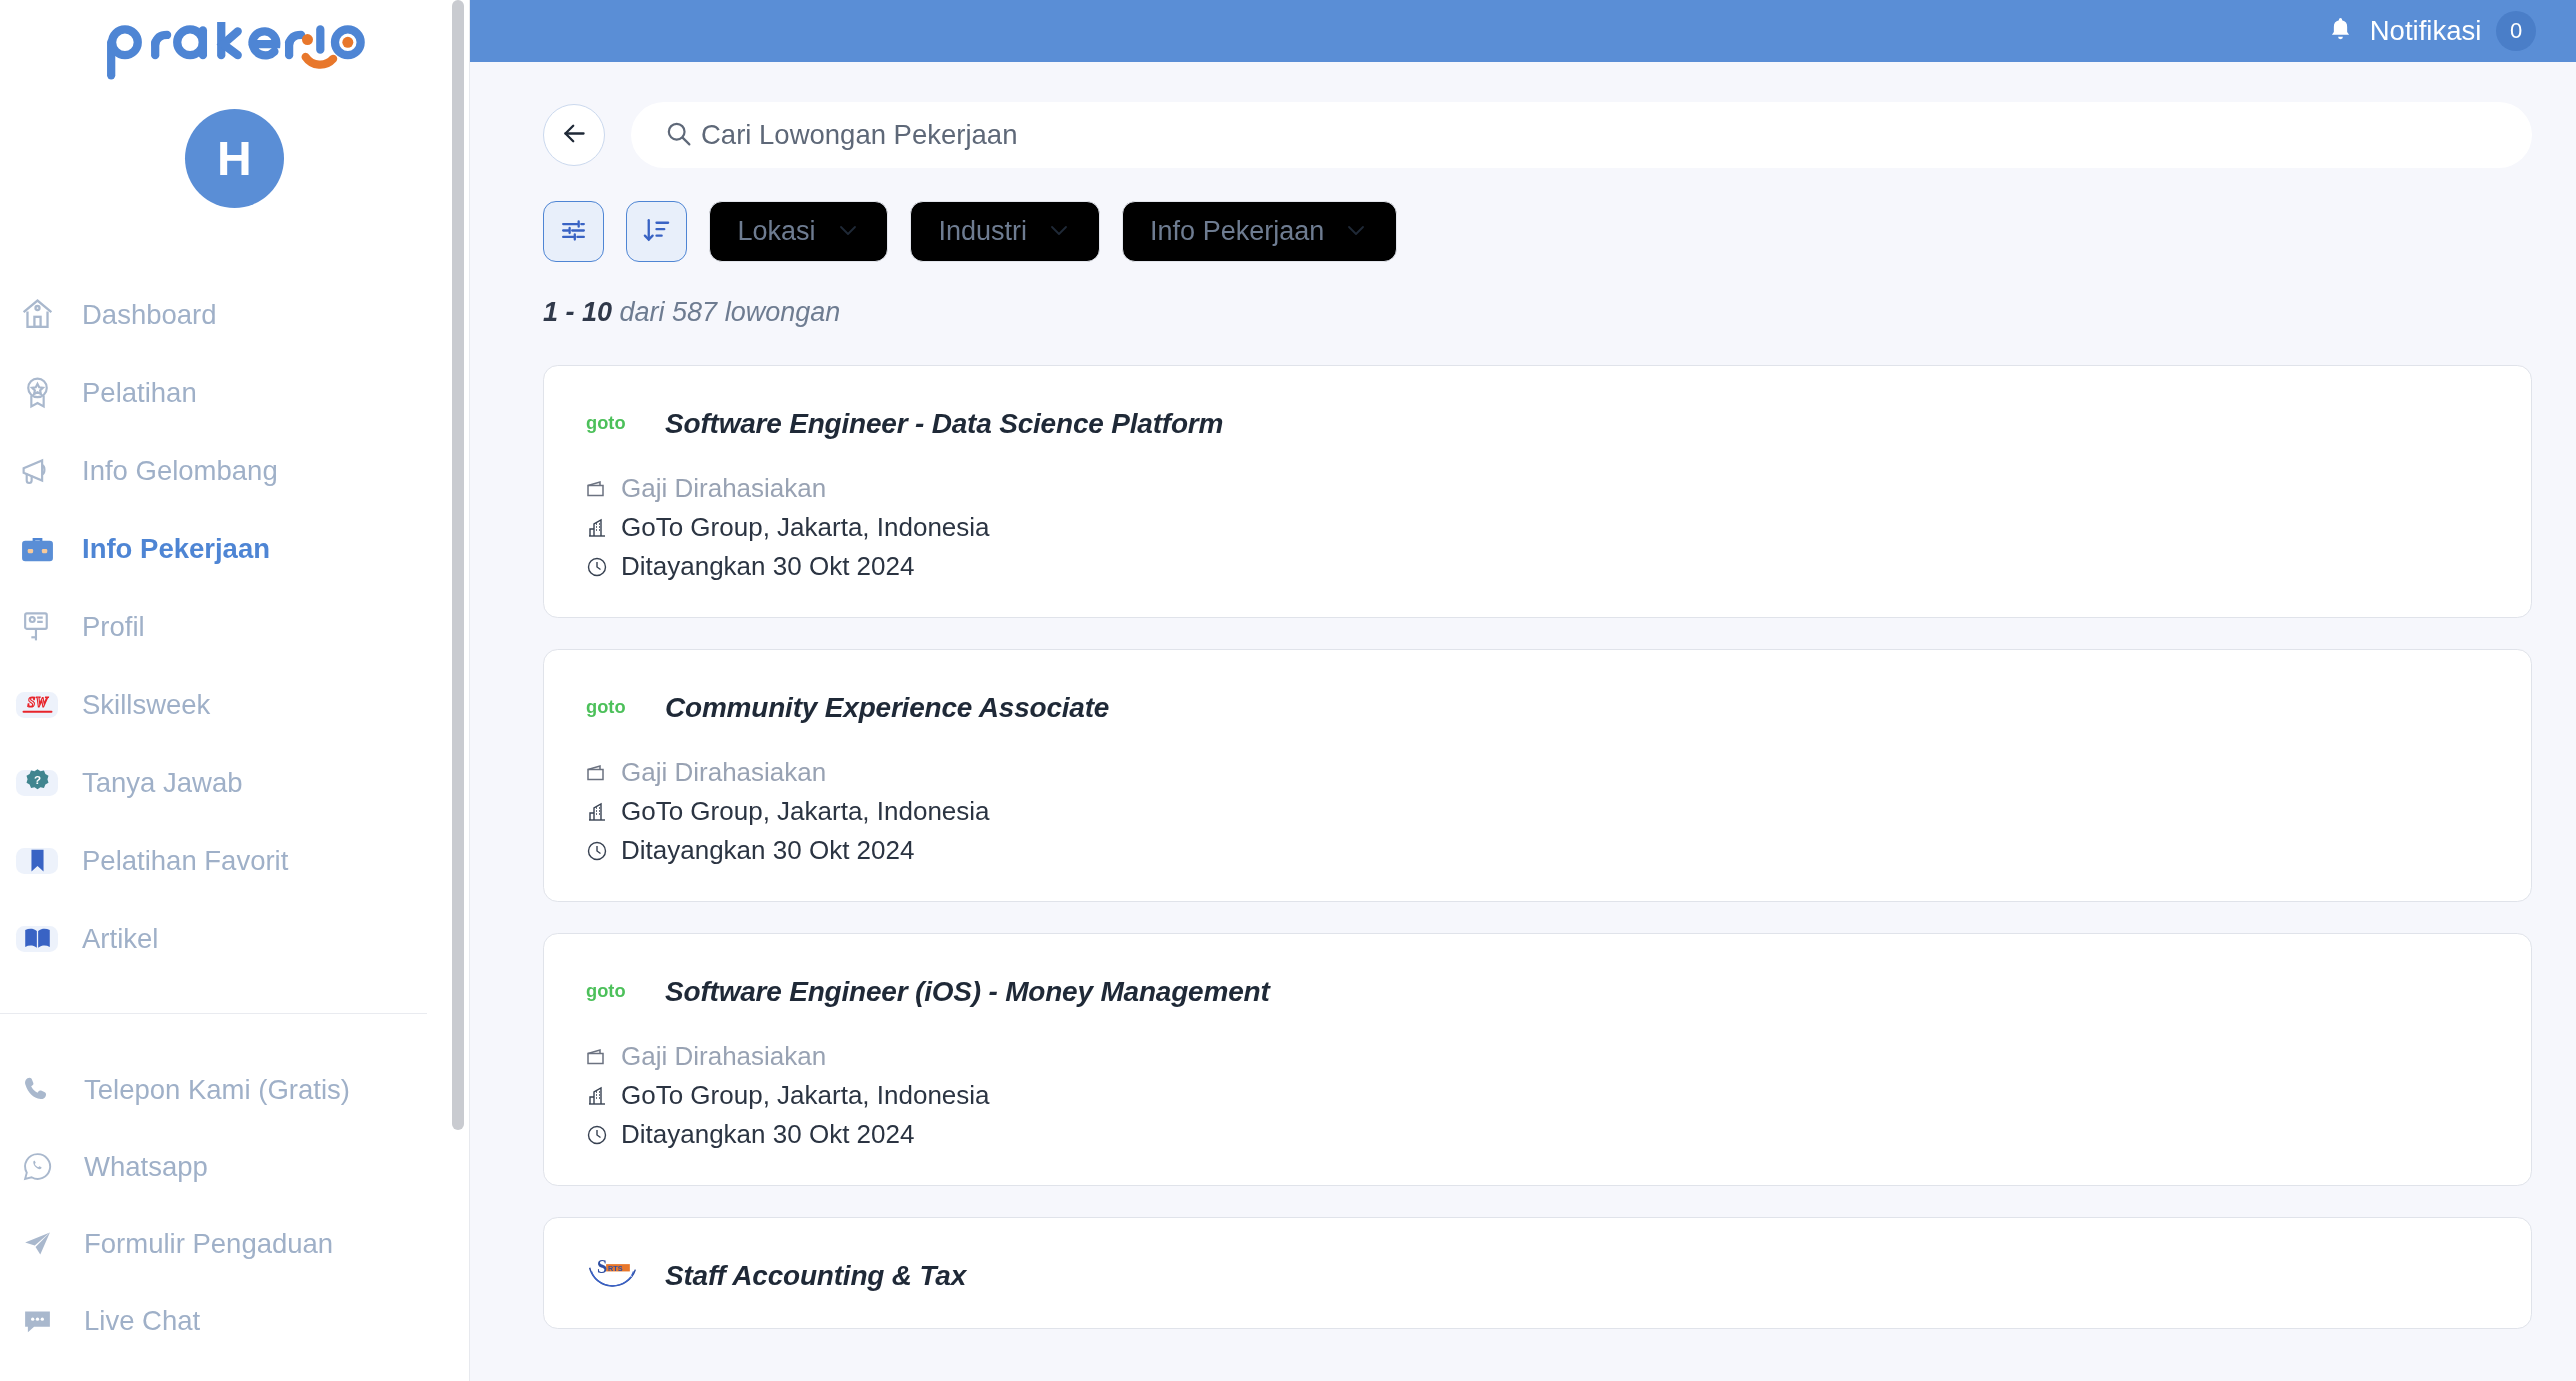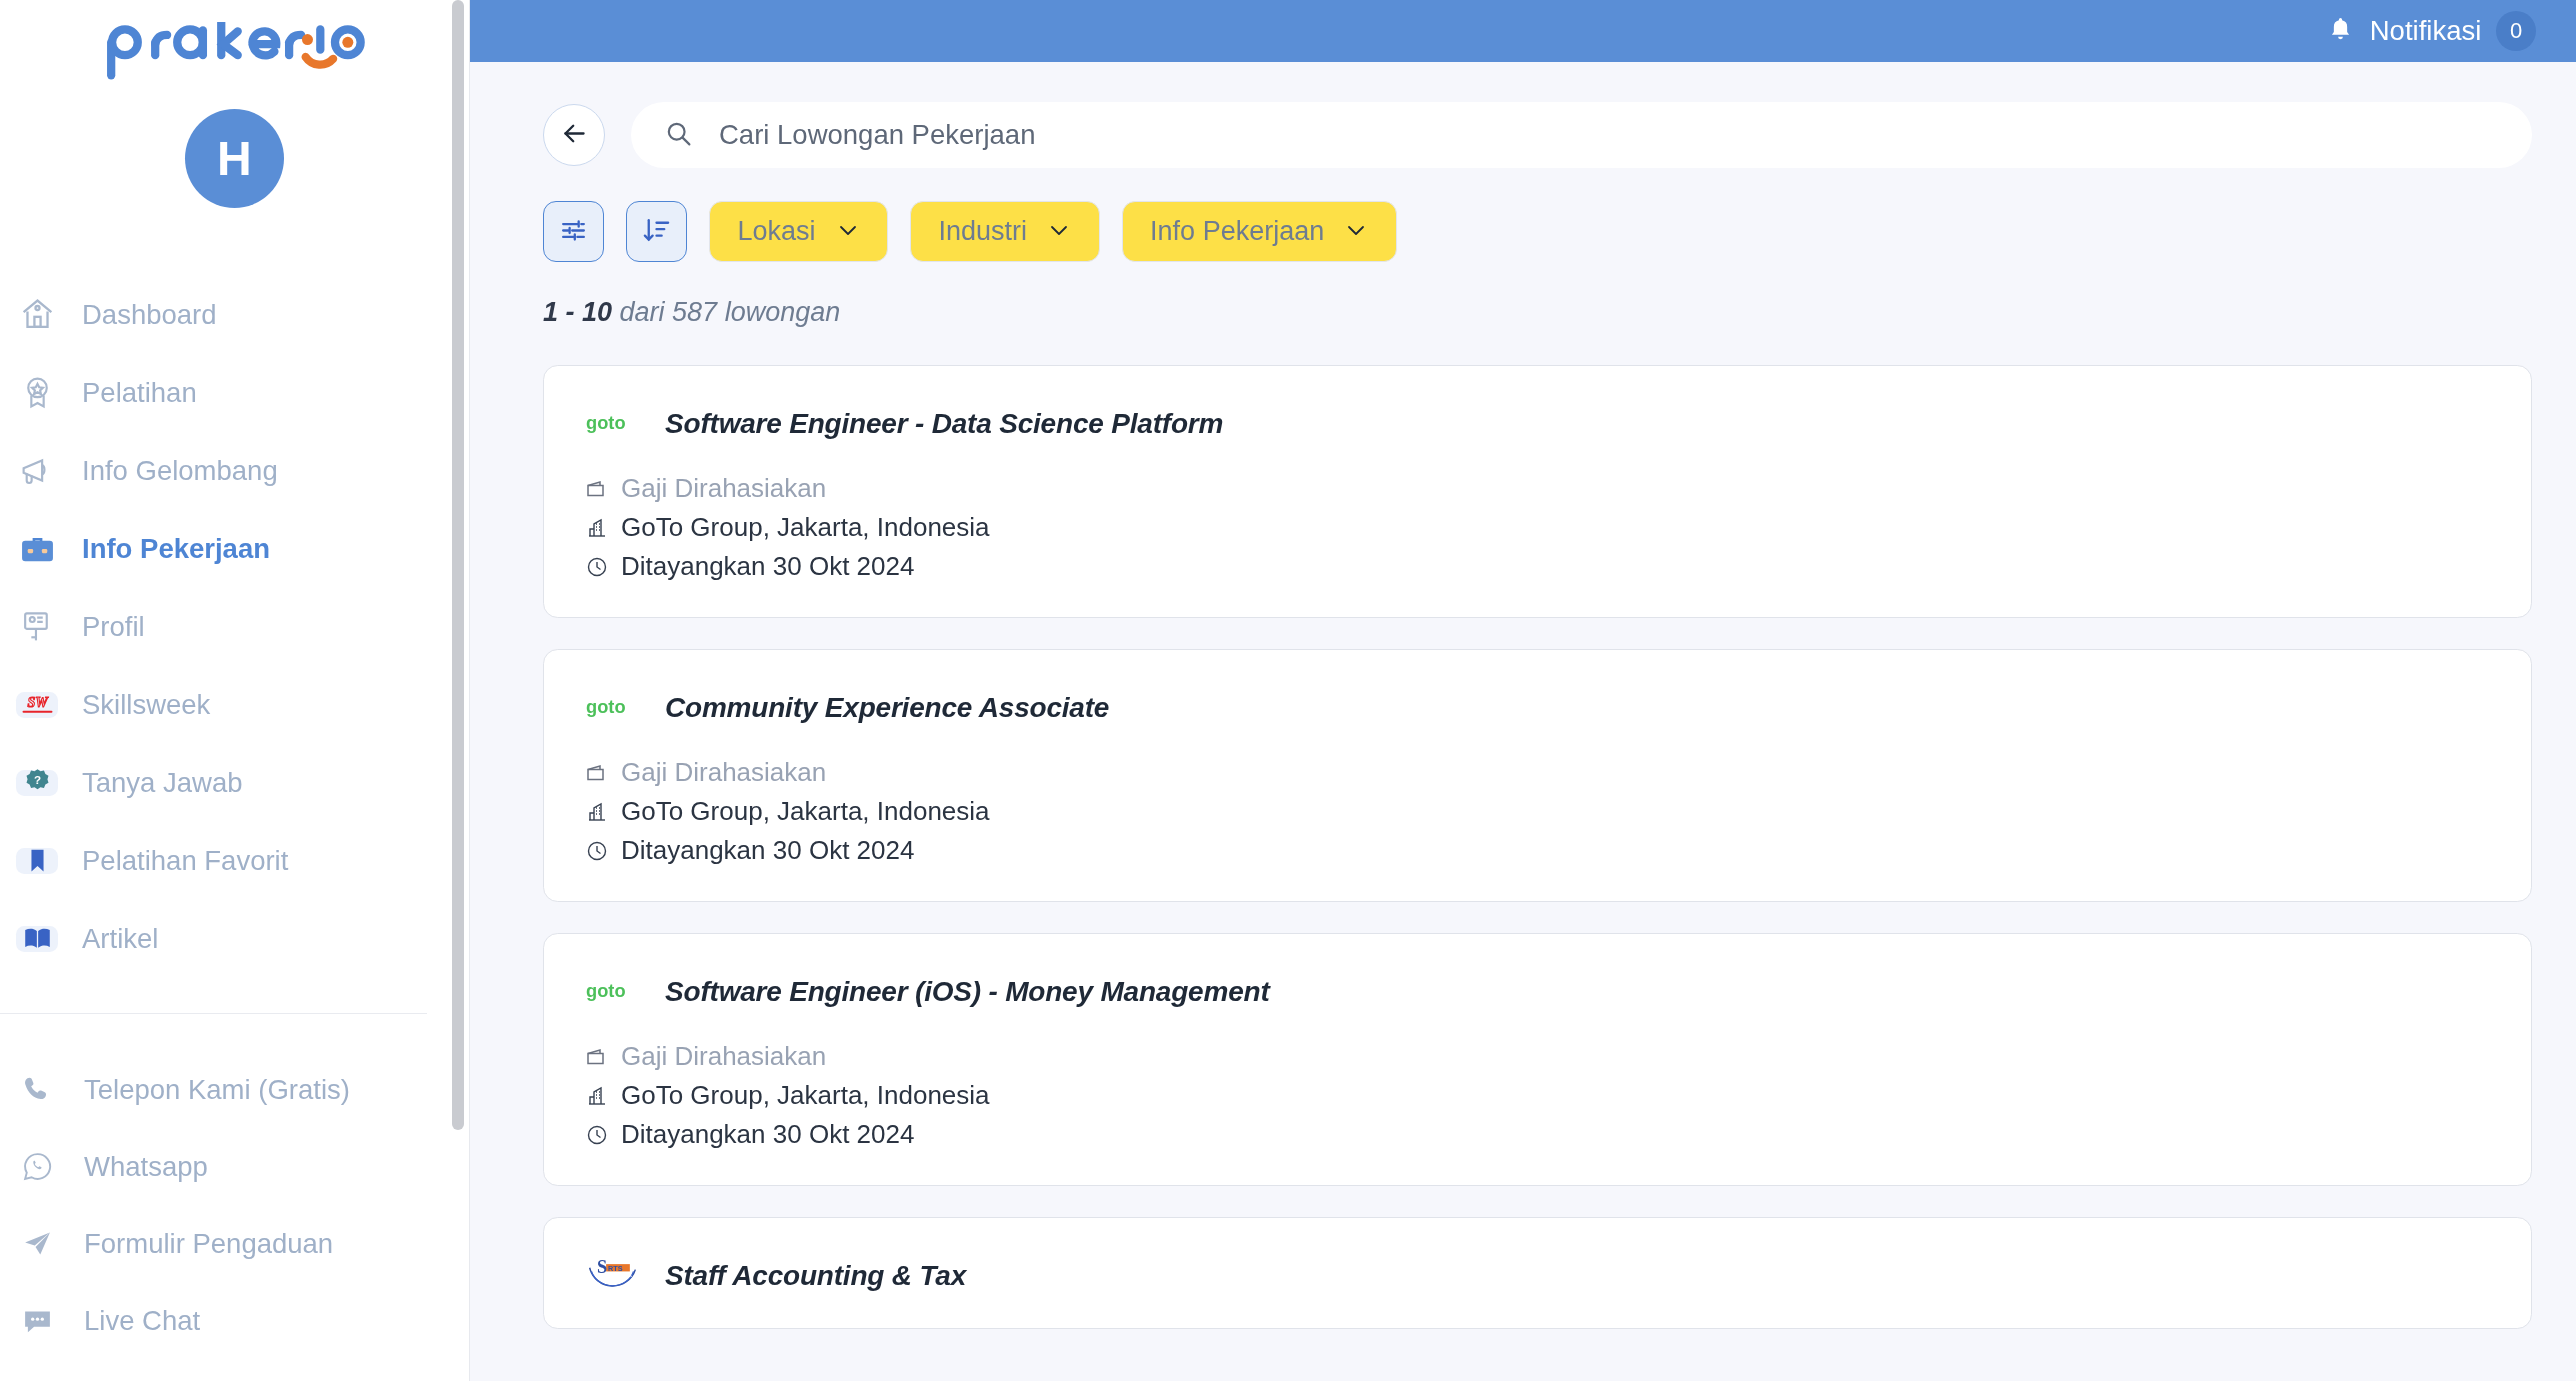--- a/index.html
+++ b/index.html
@@ -75,37 +75,37 @@
   .content { padding: 0 44px 0 73px; }
 
   .searchrow { display: flex; align-items: center; gap: 26px; margin-top: 40px; }
   .backbtn {
     width: 62px; height: 62px; flex: 0 0 62px; border-radius: 50%;
     background: #FFFFFF; border: 1.8px solid #CBD9EE;
     display: flex; align-items: center; justify-content: center; cursor: pointer;
   }
   .searchbox {
     flex: 1; height: 66px; background: #FFFFFF; border-radius: 33px;
-    display: flex; align-items: center; gap: 26px; padding: 0 33px;
+    display: flex; align-items: center; gap: 8px; padding: 0 33px;
   }
   .search-input {
     border: 0; outline: 0; background: transparent; flex: 1;
     font-family: "Liberation Sans", sans-serif;
     font-size: 27.5px; color: #3C4758;
   }
   .search-input::placeholder { color: #5E6878; }
 
   .filterrow { display: flex; align-items: center; gap: 22px; margin-top: 33px; }
   .iconbtn {
     width: 61px; height: 61px; border-radius: 13px;
     background: #E8EFFA; border: 1.8px solid #4E85D4;
     display: flex; align-items: center; justify-content: center; cursor: pointer;
   }
   .dropdown {
-    height: 61px; border-radius: 13px; background: #fde047;
+    height: 61px; border-radius: 13px; background: #000000;
     border: 1.8px solid #E2E5EC;
     display: flex; align-items: center; gap: 20px;
     padding: 0 27.5px; cursor: pointer;
   }
   .dd-label { font-size: 27px; color: #6E7C91; white-space: nowrap; }
 
   .count { margin-top: 35px; font-size: 27px; color: #6E7C91; font-style: italic; }
   .count b { color: #30394A; font-weight: 700; }
 
   .cards { margin-top: 37px; }

